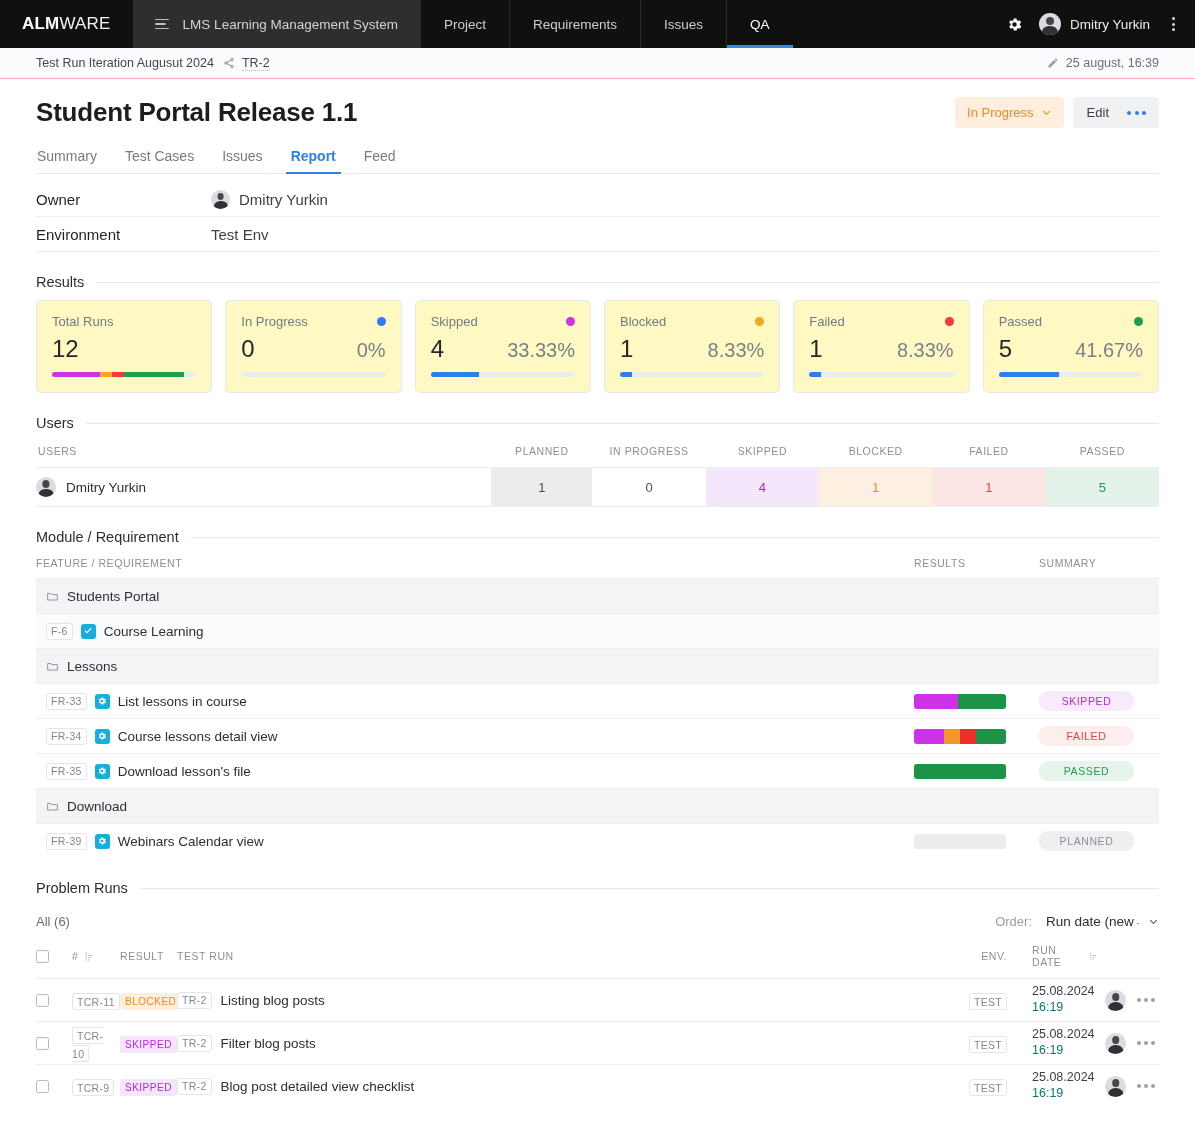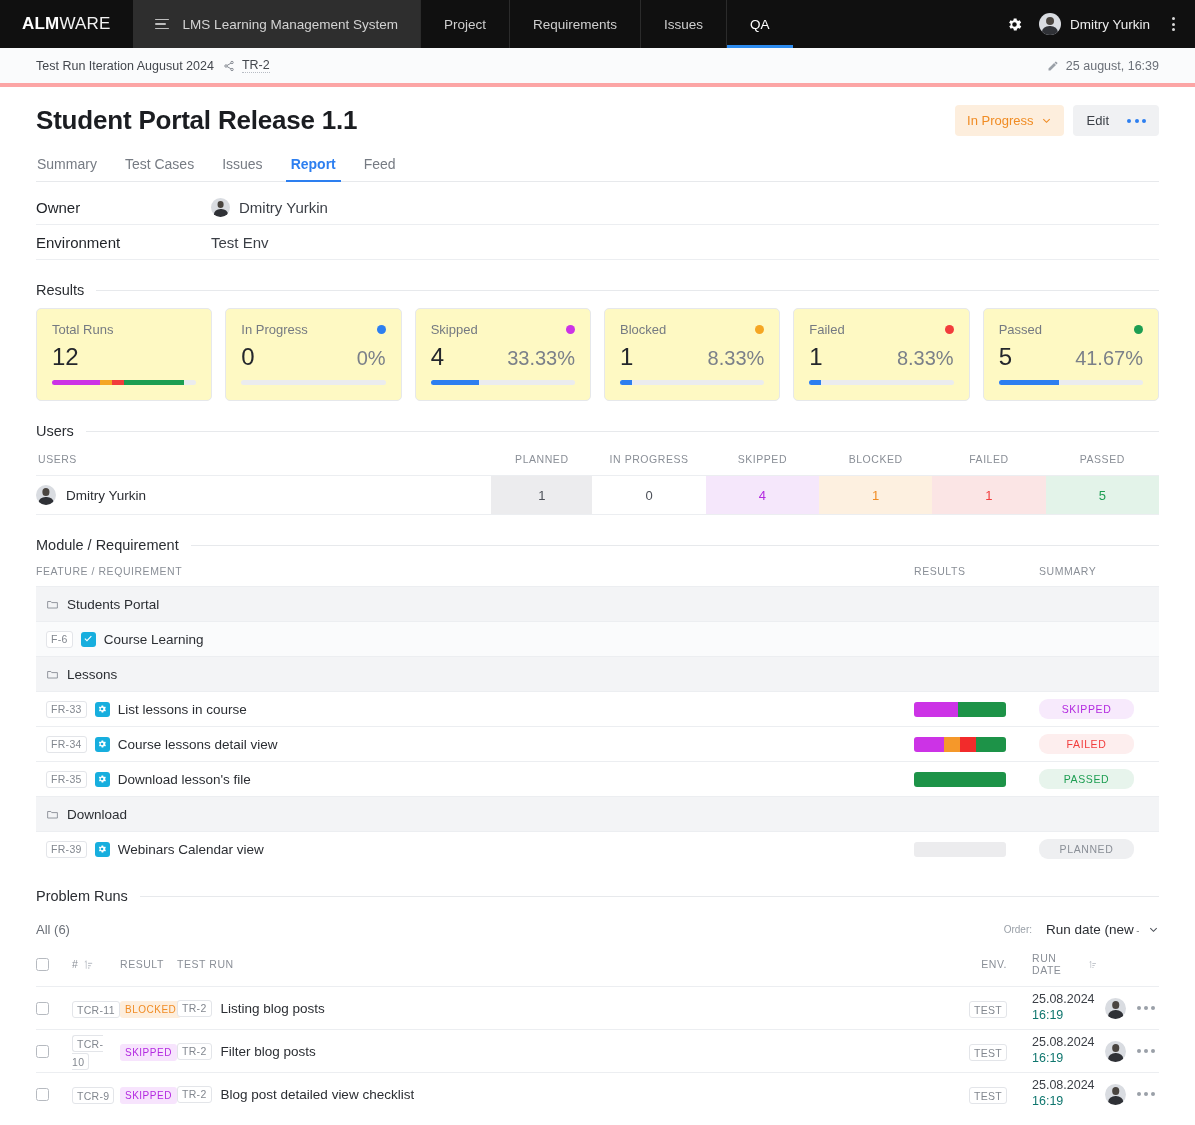--- a/index.html
+++ b/index.html
@@ -54,22 +54,22 @@
     content:""; position:absolute; left:50%; top:17%; transform:translateX(-50%);
     width:36%; height:36%; border-radius:50%; background:#4a4540;
   }
   .avatar::after { 
     content:""; position:absolute; left:50%; top:58%; transform:translateX(-50%);
     width:74%; height:60%; border-radius:46% 46% 0 0; background:#2f3136;
   }
 
   
   .crumbbar {
-    height: 39px; background:#fafbfc; display:flex; align-items:center;
-    padding: 0 36px; border-bottom:4px solid #fca5a5; font-size:12.5px; color:#43474d;
+    height: 31px; background:#fafbfc; display:flex; align-items:center;
+    padding: 0 36px; border-bottom:1px solid #fca5a5; font-size:12.5px; color:#43474d;
   }
   .crumb-text { white-space:nowrap; }
   .share-ico { margin: 0 7px 0 9px; display:inline-block; }
   .crumb-key { color:#43474d; border-bottom:1px dotted #b7bcc4; }
   .crumb-right { margin-left:auto; display:flex; align-items:center; gap:7px; color:#6b7078; font-size:12.5px;}
 
   
   .pagehead { padding: 18px 36px 0 36px; background:#fff; }
   .titlerow { display:flex; align-items:center; }
   h1.title { font-size:26px; font-weight:700; color:#1b1d21; letter-spacing:-.2px; }
@@ -176,21 +176,21 @@
   }
   .s-skipped { background:#f7eafc; color:#b32ae0; }
   .s-failed  { background:#fdeeee; color:#f23c3c; }
   .s-passed  { background:#e7f4ec; color:#1d9e52; }
   .s-planned { background:#eeeff1; color:#8a8f97; }
 
   
   .pr-toolbar { display:flex; align-items:center; padding: 8px 0 12px 0; }
   .pr-all { font-size:13px; color:#6b7078; }
   .pr-order { margin-left:auto; display:flex; align-items:center; gap:14px; }
-  .pr-order-lbl { font-size:10px; color:#9aa0a8; }
+  .pr-order-lbl { font-size:13px; color:#9aa0a8; }
   .pr-order-val {
     font-size:13.5px; color:#2b2e33; display:flex; align-items:center; gap:9px;
     cursor:pointer; max-width:118px; overflow:hidden; white-space:nowrap;
   }
   .pr-order-text { overflow:hidden; text-overflow:clip; white-space:nowrap; max-width:93px; display:block;}
 
   .pr-head { display:flex; align-items:center; font-size:10.5px; letter-spacing:.55px;
     color:#8a8f97; text-transform:uppercase; padding: 3px 0 10px 0; }
   .chk {
     width:13px; height:13px; border:1.5px solid #b6bac0; border-radius:2.5px;

